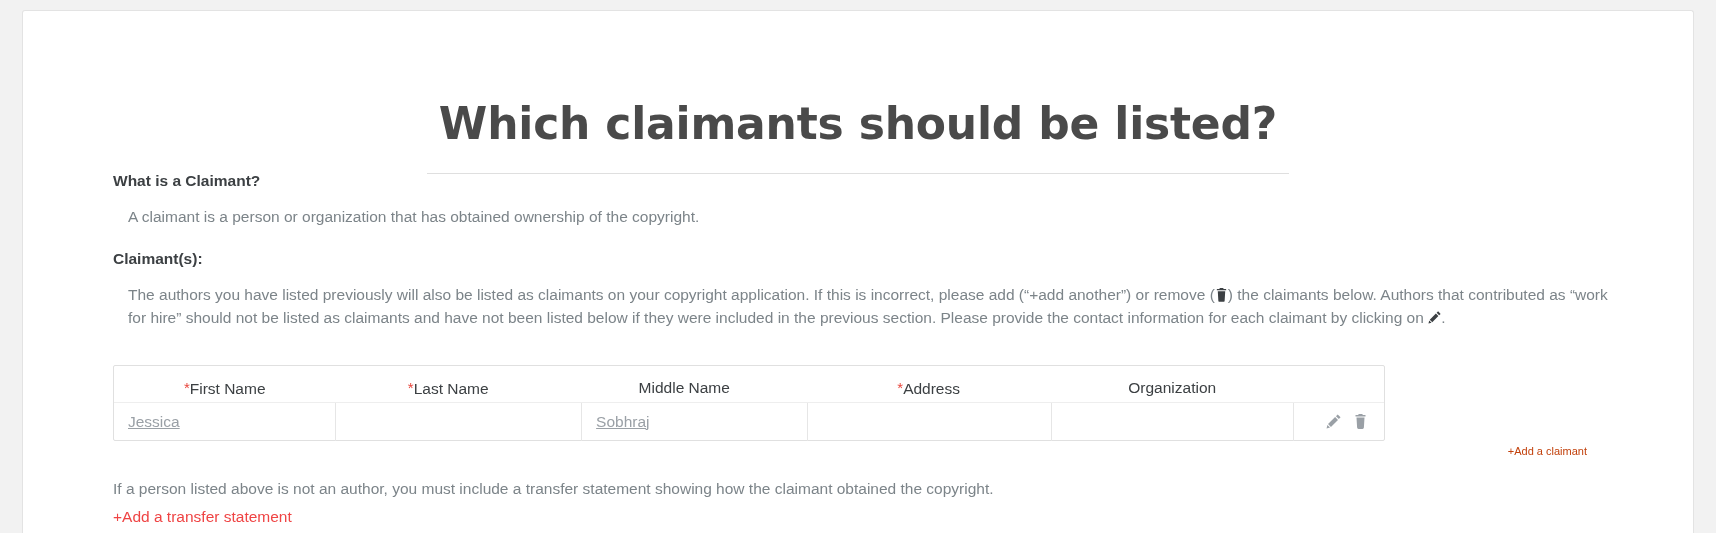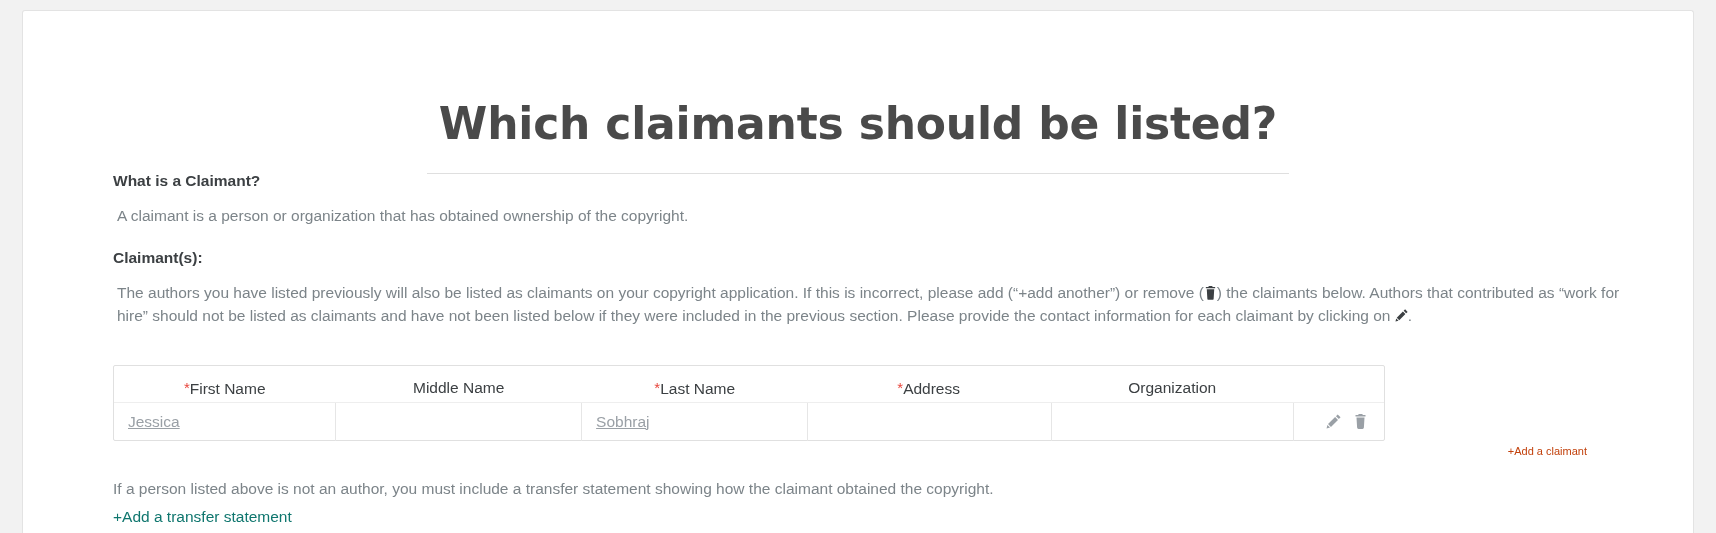--- a/index.html
+++ b/index.html
@@ -67,21 +67,21 @@
     font-size: 15.5px;
     font-weight: bold;
     color: #3c4043;
     margin: 0 0 14px 0;
     line-height: 1.3;
   }
   .sub-head.second { margin-top: 20px; }
   .para {
     font-size: 15.5px;
     color: #7c8489;
-    margin: 4px;
+    margin: 15px;
     line-height: 1.45;
   }
   .para.tight { line-height: 1.48; }
 
   .inline-icon {
     display: inline-block;
     vertical-align: -2px;
     width: 13px;
     height: 14px;
   }
@@ -180,21 +180,21 @@
     width: 1500px;
   }
   .footer-note {
     font-size: 15.5px;
     color: #7c8489;
     margin: 0 0 8px 0;
     line-height: 1.4;
   }
   .link {
     font-size: 15.5px;
-    color: #0f766e;
+    color: #ef4444;
     text-decoration: none;
     cursor: pointer;
   }
 </style>
 </head>
 <body>
 
 <div id="screen">
   <div id="page-card">
     <div id="content">
@@ -212,22 +212,22 @@
         <p class="para tight"><span>The authors you have listed previously will also be listed as claimants on your copyright application. If this is incorrect, please add (“+add another”) or remove (</span><span class="inline-icon"><svg viewBox="0 0 14 15" width="13" height="14" aria-hidden="true">
                 <path fill="#3c4043" d="M5.2 0h3.6l.5 1H12v1.4H2V1h2.7l.5-1zM3 3.4h8l-.6 10.2a1.4 1.4 0 0 1-1.4 1.3H5a1.4 1.4 0 0 1-1.4-1.3L3 3.4z"></path>
               </svg></span><span>) the claimants below. Authors that contributed as “work for hire” should not be listed as claimants and have not been listed below if they were included in the previous section. Please provide the contact information for each claimant by clicking on </span><span class="inline-icon"><svg viewBox="0 0 14 14" width="13" height="13" aria-hidden="true">
                 <path fill="#3c4043" d="M10.9 0.4l2.7 2.7-1.6 1.6-2.7-2.7L10.9 0.4zM8.5 2.8l2.7 2.7-6.6 6.6-2.7-2.7L8.5 2.8zM1.3 10.2l2.5 2.5-3.3 0.8L1.3 10.2z"></path>
               </svg></span><span>.</span></p>
       </div>
 
       <div class="claimant-table">
         <div class="tbl-head">
           <div class="cell c1"><span class="req-star">*</span><span>First Name</span></div>
+          <div class="cell c3"><span class="req-star">*</span><span>Last Name</span></div>
           <div class="cell c2"><span>Middle Name</span></div>
-          <div class="cell c3"><span class="req-star">*</span><span>Last Name</span></div>
           <div class="cell c5"><span class="req-star">*</span><span>Address</span></div>
           <div class="cell c4"><span>Organization</span></div>
           <div class="cell c6"></div>
         </div>
 
         <div class="tbl-row">
           <div class="cell c1">Jessica</div>
           <div class="cell c2"></div>
           <div class="cell c3">Sobhraj</div>
           <div class="cell c4"></div>

